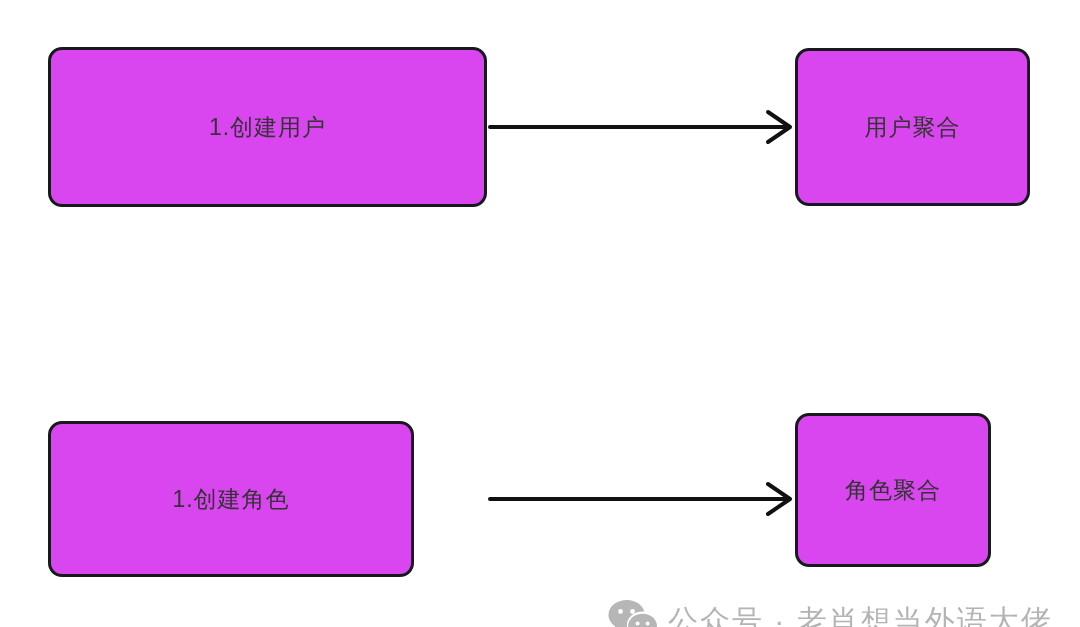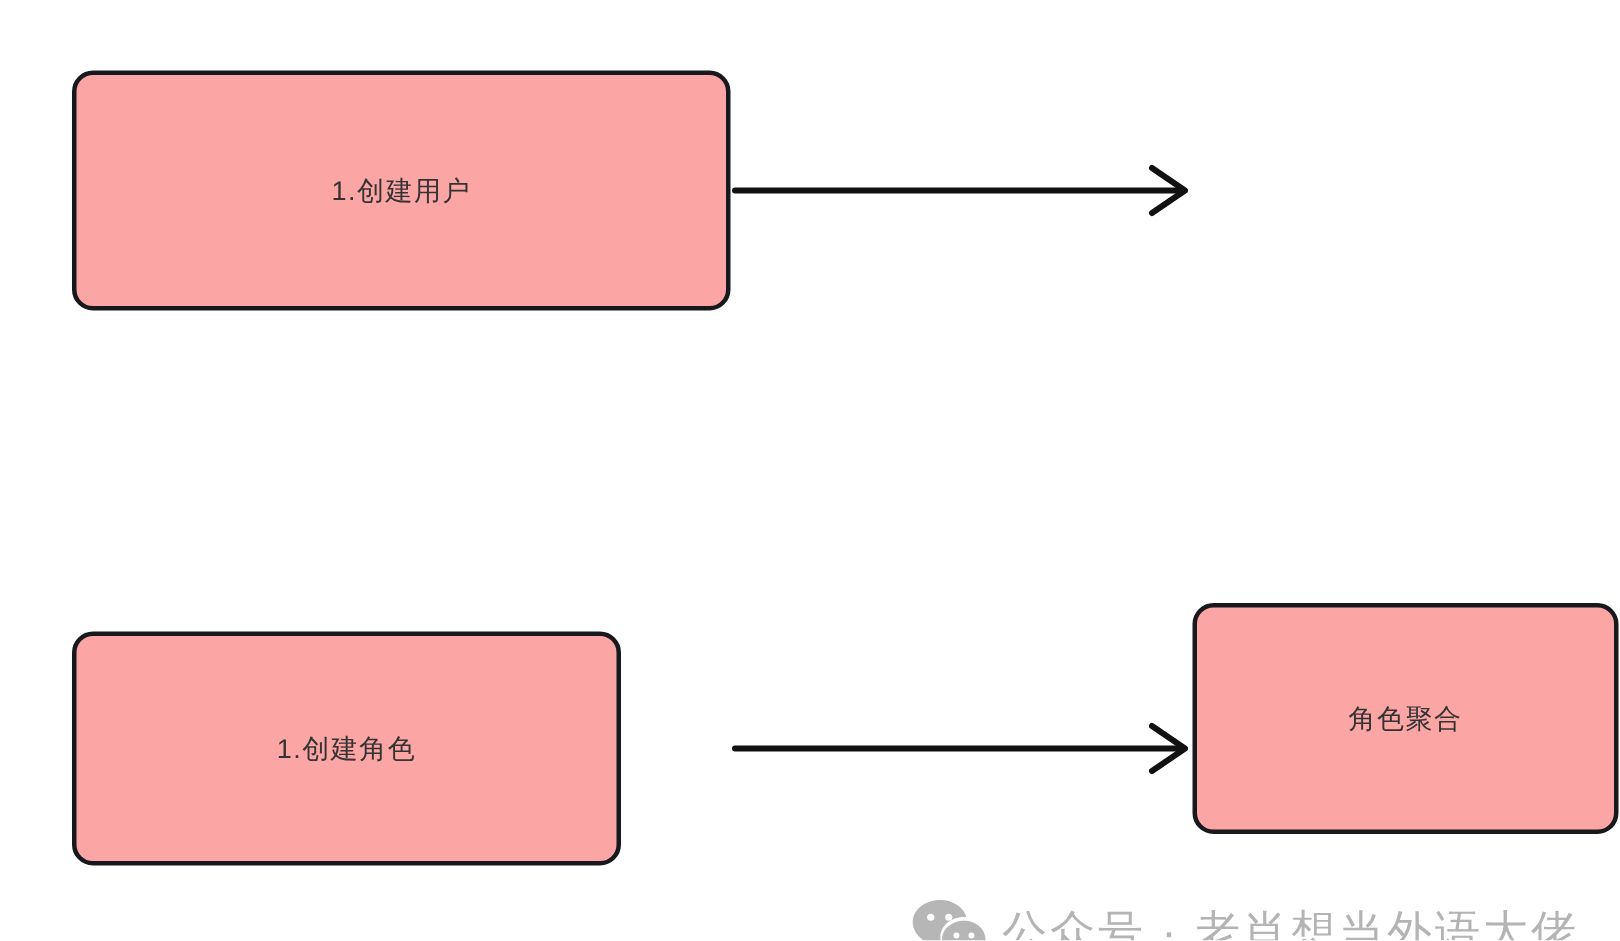--- a/index.html
+++ b/index.html
@@ -11,34 +11,34 @@
   .canvas {
     position: relative;
     width: 1080px;
     height: 627px;
     background: #ffffff;
     overflow: hidden;
   }
   .node {
     position: absolute;
     box-sizing: border-box;
-    background: #fca5a5;
+    background: #d946ef;
     border: 3px solid #17191e;
     border-radius: 14px;
     display: flex;
     align-items: center;
     justify-content: center;
-    font-size: 18px;
+    font-size: 23px;
     color: #333333;
     letter-spacing: 1px;
   }
   .node-src-1 { left: 48px;  top: 47px;  width: 439px; height: 160px; }
   .node-tgt-1 { left: 795px; top: 48px;  width: 235px; height: 158px; }
   .node-src-2 { left: 48px;  top: 421px; width: 366px; height: 156px; }
-  .node-tgt-2 { left: 795px; top: 402px; width: 284px; height: 154px; }
+  .node-tgt-2 { left: 795px; top: 413px; width: 196px; height: 154px; }
 
   .arrow {
     position: absolute;
     width: 310px;
     height: 40px;
   }
   .arrow-1 { left: 487px; top: 107px; }
   .arrow-2 { left: 487px; top: 479px; }
 
   .watermark {
@@ -64,20 +64,23 @@
 
   <div class="node node-src-1">
     <span>1.创建用户</span>
   </div>
 
   <svg class="arrow arrow-1" viewBox="0 0 310 40" xmlns="http://www.w3.org/2000/svg" aria-hidden="true">
     <line x1="3" y1="20" x2="298" y2="20" stroke="#111111" stroke-width="4" stroke-linecap="round"></line>
     <polyline points="281,5 303,20 281,35" fill="none" stroke="#111111" stroke-width="4" stroke-linecap="round" stroke-linejoin="round"></polyline>
   </svg>
 
+  <div class="node node-tgt-1">
+    <span>用户聚合</span>
+  </div>
 
   <div class="node node-src-2">
     <span>1.创建角色</span>
   </div>
 
   <svg class="arrow arrow-2" viewBox="0 0 310 40" xmlns="http://www.w3.org/2000/svg" aria-hidden="true">
     <line x1="3" y1="20" x2="298" y2="20" stroke="#111111" stroke-width="4" stroke-linecap="round"></line>
     <polyline points="281,5 303,20 281,35" fill="none" stroke="#111111" stroke-width="4" stroke-linecap="round" stroke-linejoin="round"></polyline>
   </svg>
 

